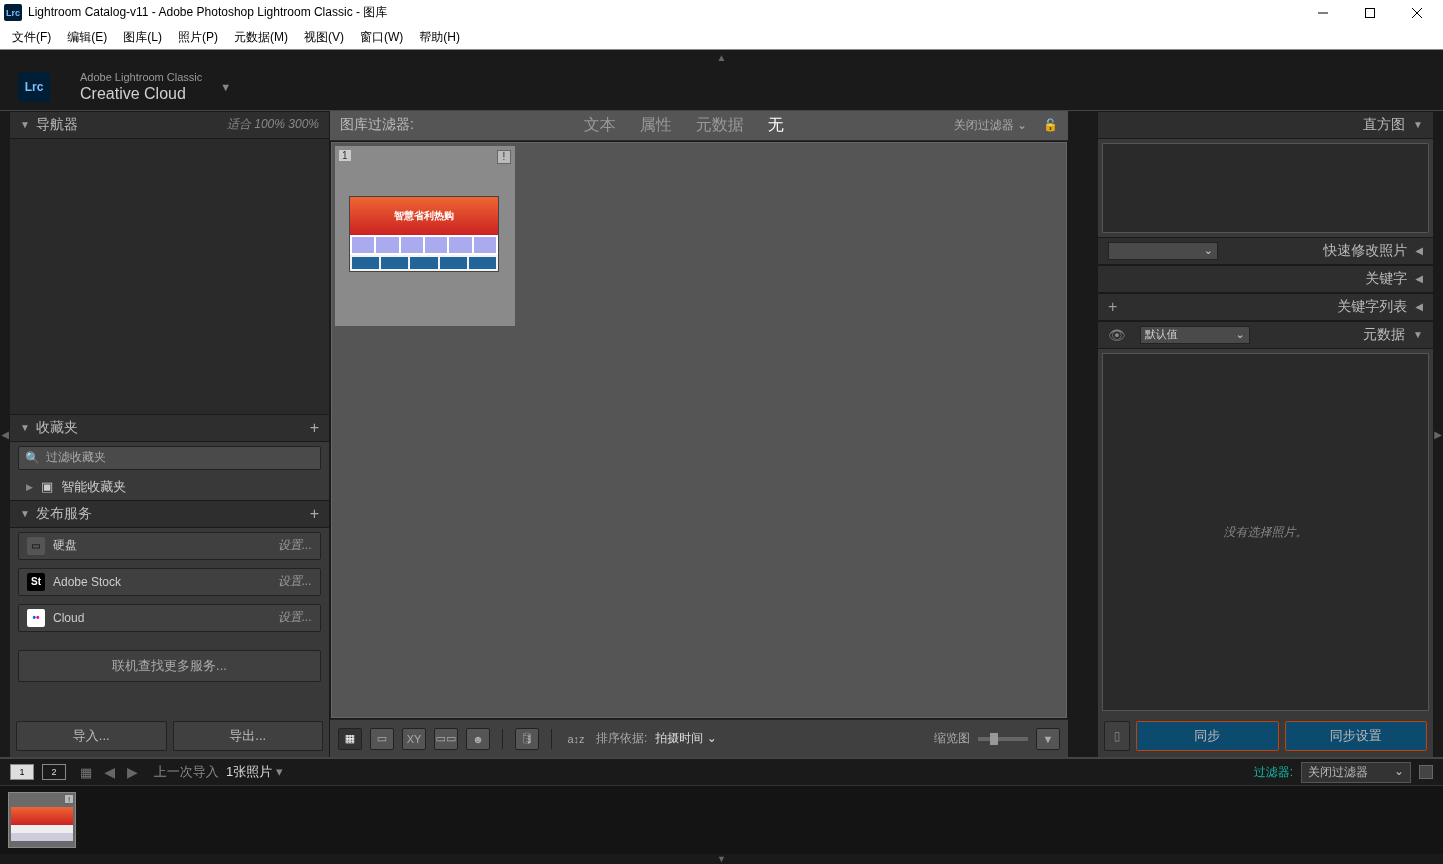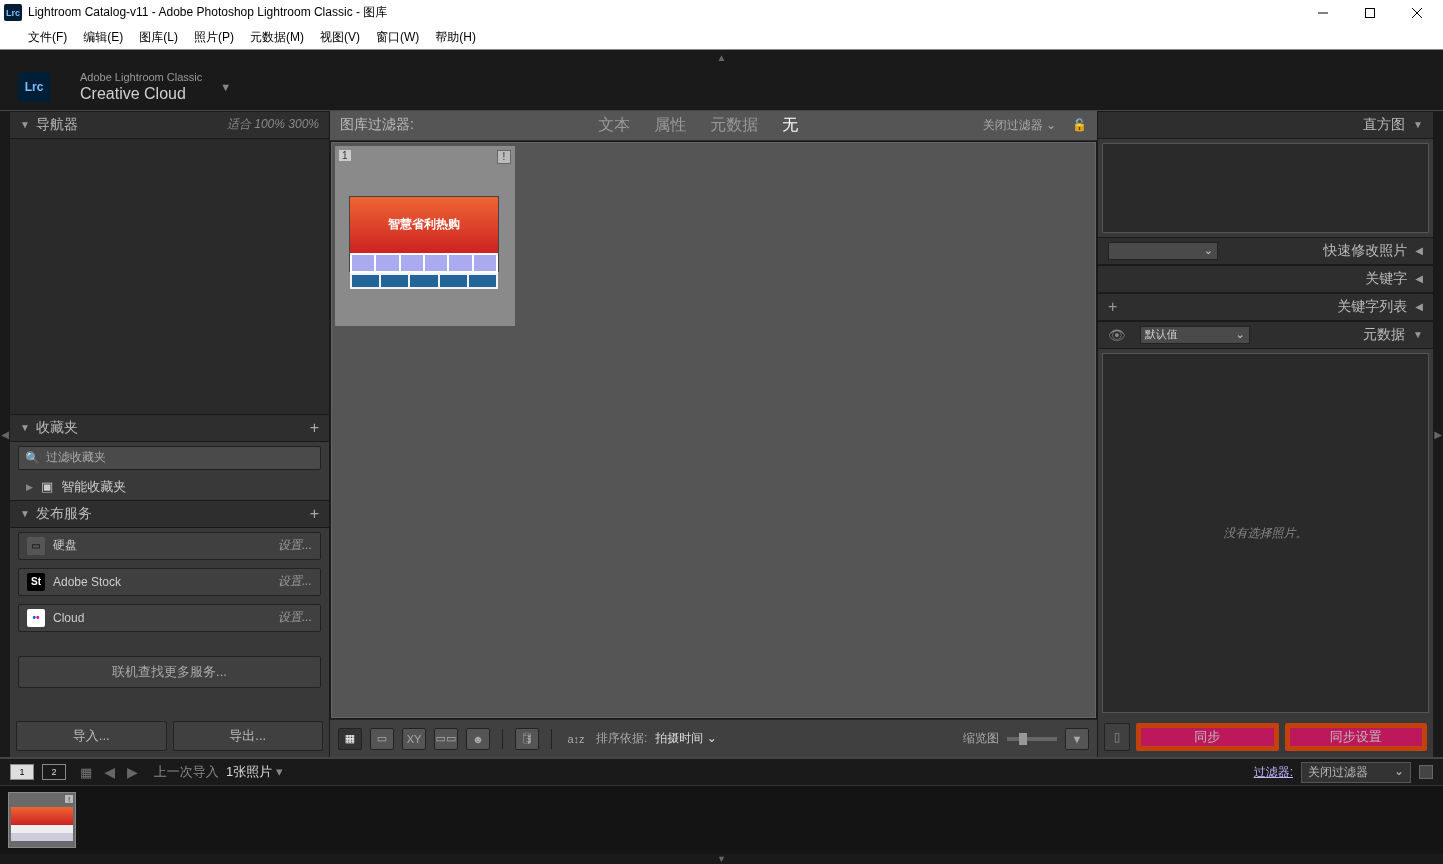--- a/index.html
+++ b/index.html
@@ -6,21 +6,21 @@
 body { background: #1a1a1a; width: 1443px; height: 864px; overflow: hidden; color: #ccc; font-size: 12px; user-select: none; }
 
 
 .titlebar { height: 25px; background: #fff; display: flex; align-items: center; padding: 0 4px; color: #000; justify-content: space-between; }
 .titlebar-left { display: flex; align-items: center; gap: 6px; }
 .titlebar-left .lrc-badge { width: 18px; height: 17px; background: #001e36; color: #7fbefb; display: flex; align-items: center; justify-content: center; font-size: 9px; font-weight: bold; border-radius: 2px; }
 .titlebar-right { display: flex; gap: 2px; }
 .winbtn { width: 45px; height: 25px; display: flex; align-items: center; justify-content: center; }
 
 
-.menubar { height: 25px; background: #fff; display: flex; align-items: center; padding: 0 20px; border-bottom: 1px solid #888; }
+.menubar { height: 25px; background: #fff; display: flex; align-items: center; padding: 0 4px; border-bottom: 1px solid #888; }
 .menubar span { padding: 2px 8px; color: #000; font-size: 12px; }
 
 
 .dark-wrap { background: #1a1a1a; height: calc(864px - 50px); display:flex; flex-direction:column; }
 
 
 .top-toggle { height: 15px; background: #1a1a1a; display:flex; justify-content:center; align-items:center; }
 .top-toggle span { color:#666; font-size:10px; }
 
 
@@ -56,66 +56,66 @@
 
 .panel-h .plus { color:#aaa; font-size:16px; line-height:1; }
 
 .pub-row { display:flex; align-items:center; justify-content:space-between; padding:4px 8px; margin:4px 8px; background:#404040; border:1px solid #222; border-radius:2px; }
 .pub-row .pub-left { display:flex; align-items:center; gap:8px; }
 .pub-icon { width:18px; height:18px; display:flex; align-items:center; justify-content:center; border-radius:2px; font-size:10px; font-weight:bold;}
 .pub-icon.hdd { background:#555; color:#222; }
 .pub-icon.stock { background:#000; color:#fff; }
 .pub-icon.flickr { background:#fff; }
 .pub-row .cfg { color:#999; font-size:12px;font-style:italic; }
-.more-services { text-align:center; padding:6px; color:#aaa; font-size:13px; margin:20px 8px; background:#404040; border:1px solid #222; border-radius:2px;}
+.more-services { text-align:center; padding:6px; color:#aaa; font-size:13px; margin:14px 8px; background:#404040; border:1px solid #222; border-radius:2px;}
 
 .left-footer { display:flex; gap:6px; padding:6px; margin-top:auto; }
 .lf-btn { flex:1; text-align:center; background:#404040; border:1px solid #222; padding:5px; color:#bbb; font-size:13px; border-radius:2px;}
 
 
 .center-panel { flex:1; display:flex; flex-direction:column; }
 .filter-bar { height:30px; background:#555; display:flex; align-items:center; padding:0 10px; gap:16px; border-bottom:1px solid #2a2a2a; }
 .filter-bar .lbl { color:#bbb; font-size:14px; }
 .filter-bar .spacer { flex:1; }
 .filter-bar .tab { color:#999; font-size:16px; padding:2px 4px; }
 .filter-bar .tab.active { color:#fff; }
 .filter-bar .closef { color:#aaa; font-size:12px; }
 .filter-bar .lock { color:#999; }
 
 .grid-area { flex:1; background:#555; padding:2px; border:1px solid #666; margin:1px; overflow:hidden;}
 .thumb-cell { width:180px; height:180px; background:#8a8a8a; margin:1px; position:relative; padding:4px; }
 .thumb-cell .idx { background:#ccc; color:#333; font-size:10px; padding:0 3px; position:absolute; top:4px; left:4px;}
 .thumb-cell .warn { position:absolute; top:4px; right:4px; width:14px; height:14px; border:1px solid #666; background:#bbb; color:#333; font-size:10px; display:flex; align-items:center; justify-content:center;}
 .thumb-img { position:absolute; top:50px; left:14px; width:150px; height:76px; background:#fff; border:1px solid #444; }
-.thumb-img .banner{ height:56px; background:linear-gradient(#e63,#c22); display:flex; align-items:center; justify-content:center; color:#fff; font-size:12px; font-weight:bold;}
+.thumb-img .banner{ height:38px; background:linear-gradient(#e63,#c22); display:flex; align-items:center; justify-content:center; color:#fff; font-size:10px; font-weight:bold;}
 .thumb-img .content-strip{ height:20px; background:#fff; display:flex; gap:2px; padding:2px;}
 .thumb-img .content-strip div{ flex:1; background:#aae; }
 .thumb-img .content-strip2{ height:16px; background:#f3f3f3; display:flex; gap:2px; padding:2px;}
 .thumb-img .content-strip2 div{ flex:1; background:#269; }
 
 .center-footer { height:38px; background:#404040; display:flex; align-items:center; padding:0 8px; gap:8px; border-top:1px solid #222;}
 .cf-icon { width:24px; height:22px; border:1px solid #222; background:#555; display:flex; align-items:center; justify-content:center; color:#aaa; font-size:11px; border-radius:2px;}
 .cf-icon.active{ background:#333; color:#fff; }
 .cf-sep{ width:1px; height:20px; background:#222; margin:0 4px;}
 .sort-label{ color:#aaa; font-size:12px;}
 .sort-val{ color:#ddd; font-size:12px; }
 .zoom-label{color:#aaa; font-size:12px; margin-left:auto;}
 .zoom-slider{ width:50px; height:4px; background:#666; position:relative;}
 .zoom-slider .knob{ width:8px; height:12px; background:#999; position:absolute; left:12px; top:-4px;}
 
 
-.right-panel { width: 336px; background:#393939; display:flex; flex-direction:column; border-left:1px solid #1a1a1a; }
+.right-panel { width: 336px; background:#393939; display:flex; flex-direction:column; border-left:1px solid #1a1a1a;margin-left:29px; }
 .rpanel-h { background:#2e2e2e; padding:4px 10px; display:flex; align-items:center; justify-content:flex-end; gap:8px; border-top:1px solid #1a1a1a; border-bottom:1px solid #1a1a1a; font-size:14px; color:#bbb; }
 .rpanel-h .tri { font-size:10px; color:#999; }
 .hist-body{ height:90px; background:#2a2a2a; margin:4px; border:1px solid #555; border-radius:1px;}
 .rp-select{ height:18px; background:#4a4a4a; border:1px solid #222; font-size:11px; color:#ccc; padding:0 4px; margin-right:auto; display:flex; align-items:center; gap:4px; width:110px; justify-content:space-between;}
 .rp-eye{ color:#888; margin-right:6px;}
 .meta-body{ flex:1; background:#2a2a2a; margin:4px; border:1px solid #555; display:flex; align-items:center; justify-content:center; color:#888; font-size:12px; font-style:italic;}
 .right-footer{ display:flex; gap:6px; padding:6px;}
-.rf-btn{ flex:1; text-align:center; background:#be185d; border:5px solid #c2410c; color:#bbb; font-size:13px; border-radius:2px;}
+.rf-btn{ flex:1; text-align:center; background:#0c4a6e; border:1px solid #c2410c; padding:5px; color:#bbb; font-size:13px; border-radius:2px;}
 .rf-icon{ width:26px; border:1px solid #222; background:#404040; display:flex; align-items:center; justify-content:center; border-radius:2px; color:#888;}
 
 
 .edge-toggle { width:10px; background:#1a1a1a; display:flex; align-items:center; justify-content:center; color:#666; font-size:10px;}
 
 
 .filmstrip-hdr{ height:28px; background:#1a1a1a; display:flex; align-items:center; padding:0 10px; gap:8px; border-top:1px solid #444; border-bottom:1px solid #333;}
 .fs-screen{ width:24px; height:16px; border:1px solid #888; font-size:9px; color:#ddd; display:flex; align-items:center; justify-content:center;}
 .fs-screen.primary{ background:#ddd; color:#000;}
 .fs-grid-ic{ color:#777; font-size:13px; margin-left:6px;}
@@ -372,21 +372,21 @@
 <div class="filmstrip-hdr">
   <div class="fs-screen primary">1</div>
   <div class="fs-screen">2</div>
   <span class="fs-grid-ic">▦</span>
   <span class="fs-nav-ic">◀</span>
   <span class="fs-nav-ic">▶</span>
   <span class="fs-text">
     <span>上一次导入</span>&nbsp;&nbsp;<b>1张照片</b>&nbsp;▾
   </span>
   <div class="fs-right">
-    <span style="color:#c4b5fd;text-decoration:underline;">过滤器:</span>
+    <span style="color:#14b8a6;">过滤器:</span>
     <div class="fs-filter-sel">
           <span>关闭过滤器</span>
           <span>⌄</span>
         </div>
     <div class="fs-switch"></div>
   </div>
 </div>
 <div class="filmstrip">
   <div class="fs-thumb">
     <div class="warn">!</div>

